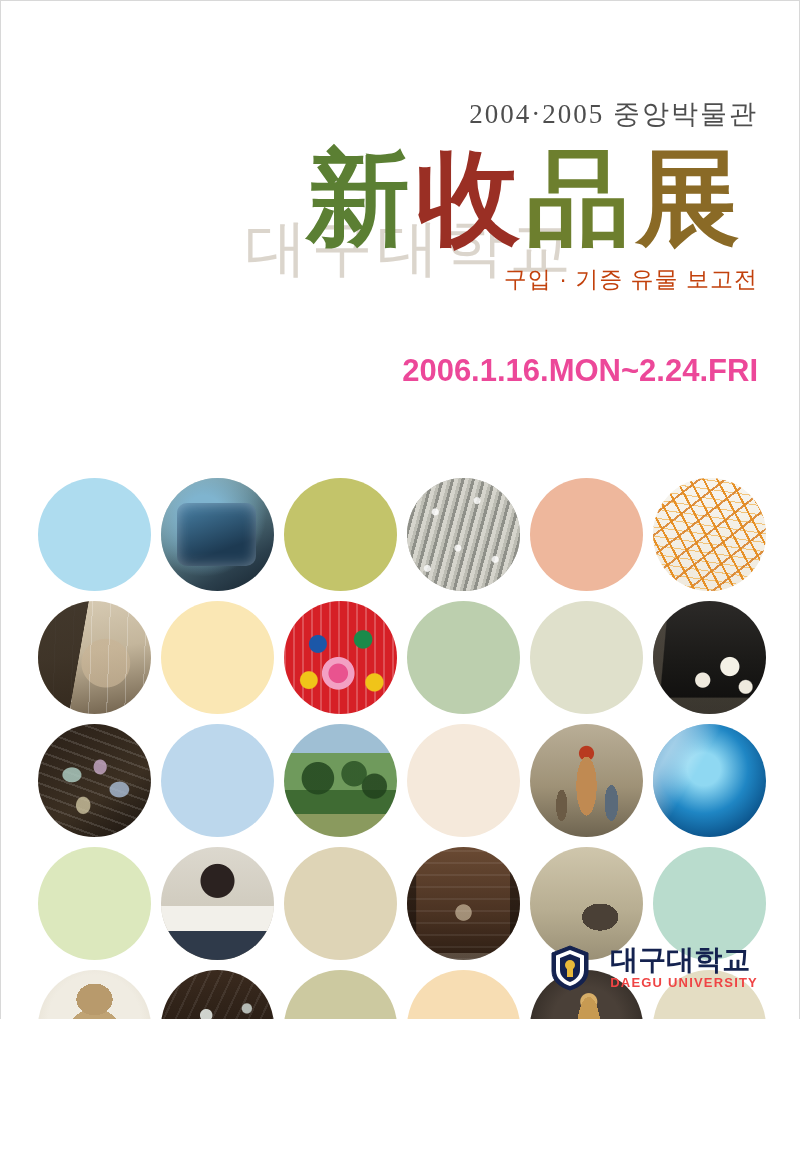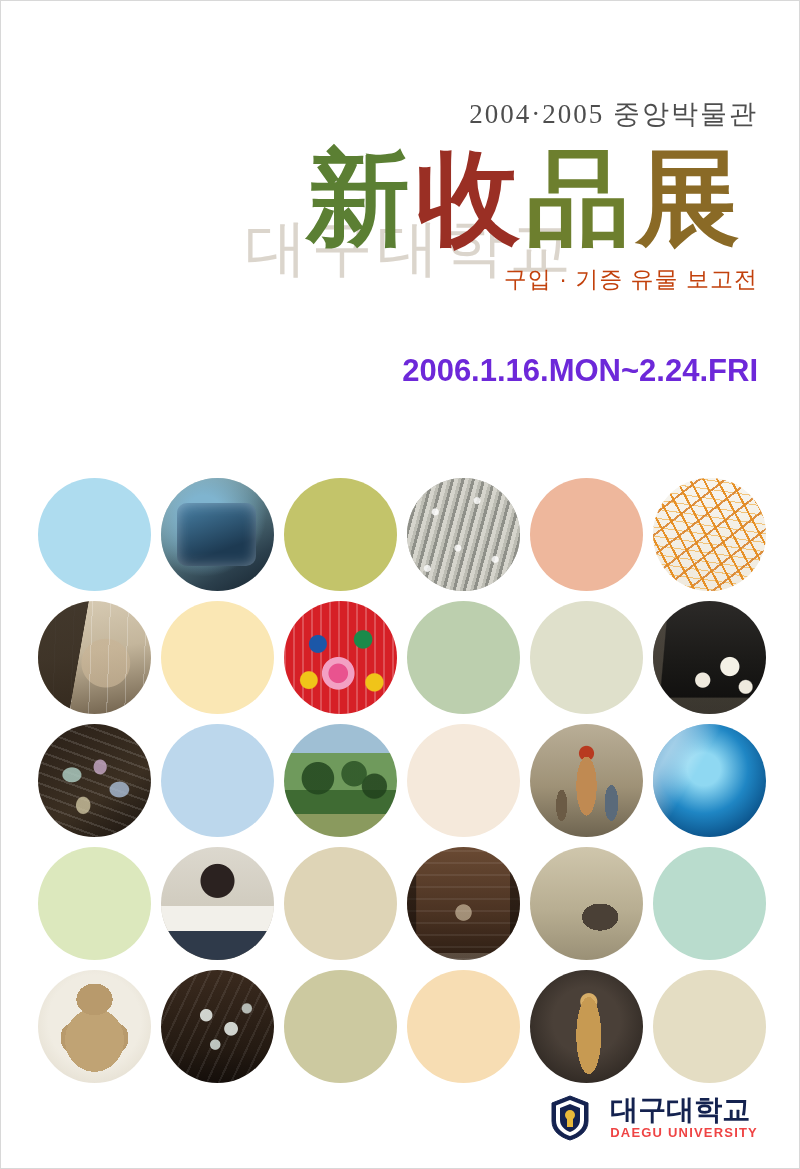--- a/index.html
+++ b/index.html
@@ -6,21 +6,21 @@
     margin: 0;
     padding: 0;
     background: #ffffff;
   }
   body {
     font-family: "Liberation Sans", sans-serif;
   }
   .poster {
     position: relative;
     width: 800px;
-    height: 1169px;
+    height: 1019px;
     background: #ffffff;
     overflow: hidden;
     margin: 0 auto;
   }
   .frame-line {
     position: absolute;
     left: 0; top: 0;
     width: 800px; height: 1169px;
     border: 1px solid #d8d8d8;
     box-sizing: border-box;
@@ -81,21 +81,21 @@
     margin-top: 0;
     font-size: 23px;
     color: #c2410c;
     letter-spacing: 1px;
     white-space: nowrap;
   }
   .dates {
     margin-top: 58px;
     font-size: 31px;
     font-weight: bold;
-    color: #6d28d9;
+    color: #ec4899;
     letter-spacing: 0px;
     white-space: nowrap;
   }
   .venue {
     margin-top: 8px;
     font-size: 24px;
     font-weight: bold;
     color: #1d1d1d;
     letter-spacing: 0px;
     white-space: nowrap;

